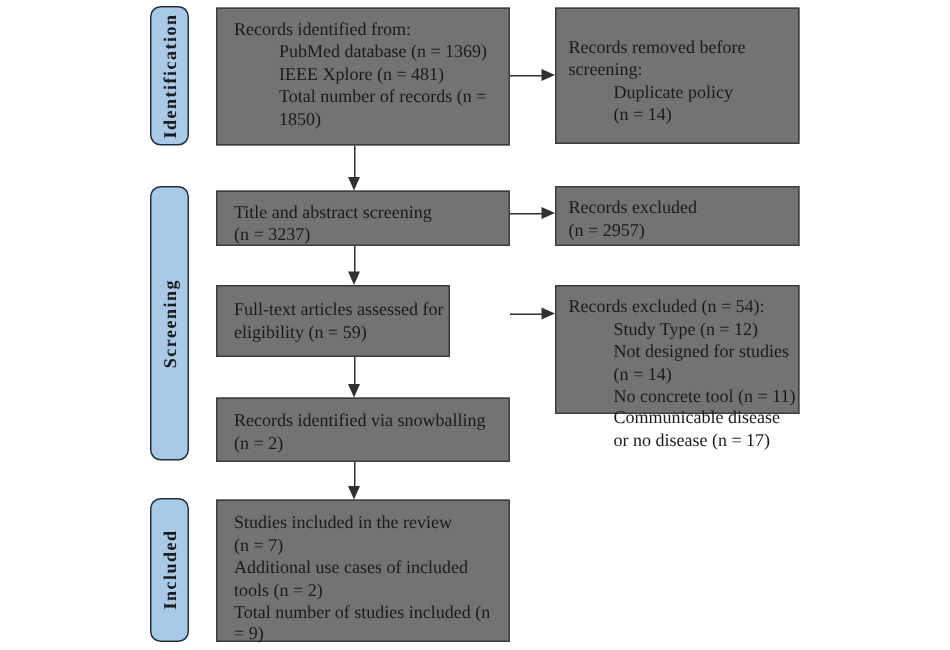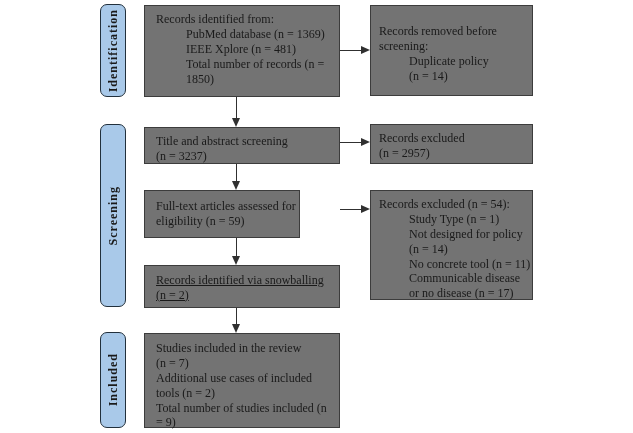--- a/index.html
+++ b/index.html
@@ -89,21 +89,21 @@
   <div class="fbox" style="left:144px; top:127px; width:196px; height:37px;">
     <div class="ln">Title and abstract screening</div>
     <div class="ln">(n = 3237)</div>
   </div>
 
   <div class="fbox" style="left:144px; top:190px; width:156px; height:48px; padding-top:8px;">
     <div class="ln">Full-text articles assessed for</div>
     <div class="ln">eligibility (n = 59)</div>
   </div>
 
-  <div class="fbox" style="left:144px; top:265px; width:196px; height:43px; padding-top:7px;text-decoration:underline;">
+  <div class="fbox" style="left:144px; top:265px; width:196px; height:43px; padding-top:7px;">
     <div class="ln">Records identified via snowballing</div>
     <div class="ln">(n = 2)</div>
   </div>
 
   <div class="fbox" style="left:144px; top:333px; width:196px; height:95px; padding-top:7px;">
     <div class="ln">Studies included in the review</div>
     <div class="ln">(n = 7)</div>
     <div class="ln">Additional use cases of included</div>
     <div class="ln">tools (n = 2)</div>
     <div class="ln">Total number of studies included (n</div>
@@ -115,24 +115,24 @@
     <div class="ln">screening:</div>
     <div class="ln ind">Duplicate policy</div>
     <div class="ln ind">(n = 14)</div>
   </div>
 
   <div class="fbox" style="left:370px; top:124px; width:163px; height:40px; padding-top:6px; padding-left:8px;">
     <div class="ln">Records excluded</div>
     <div class="ln">(n = 2957)</div>
   </div>
 
-  <div class="fbox" style="left:370px; top:190px; width:163px; height:110px; padding-top:6px; padding-left:8px;">
+  <div class="fbox" style="left:370px; top:190px; width:163px; height:86px; padding-top:6px; padding-left:8px;">
     <div class="ln">Records excluded (n = 54):</div>
-    <div class="ln ind">Study Type (n = 1)</div>
-    <div class="ln ind">Not designed for policy</div>
+    <div class="ln ind">Study Type (n = 12)</div>
+    <div class="ln ind">Not designed for studies</div>
     <div class="ln ind">(n = 14)</div>
     <div class="ln ind">No concrete tool (n = 11)</div>
     <div class="ln ind">Communicable disease</div>
     <div class="ln ind">or no disease (n = 17)</div>
   </div>
 
   <div class="hline" style="left:340px; top:50px; width:22px;"></div>
   <div class="head-right" style="left:361px; top:46px;"></div>
 
   <div class="hline" style="left:340px; top:142px; width:22px;"></div>

